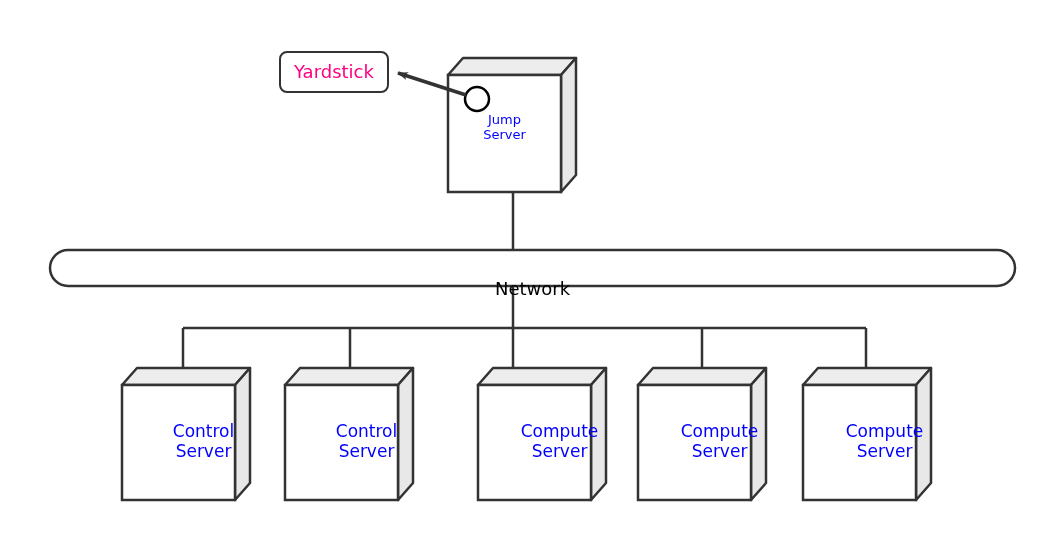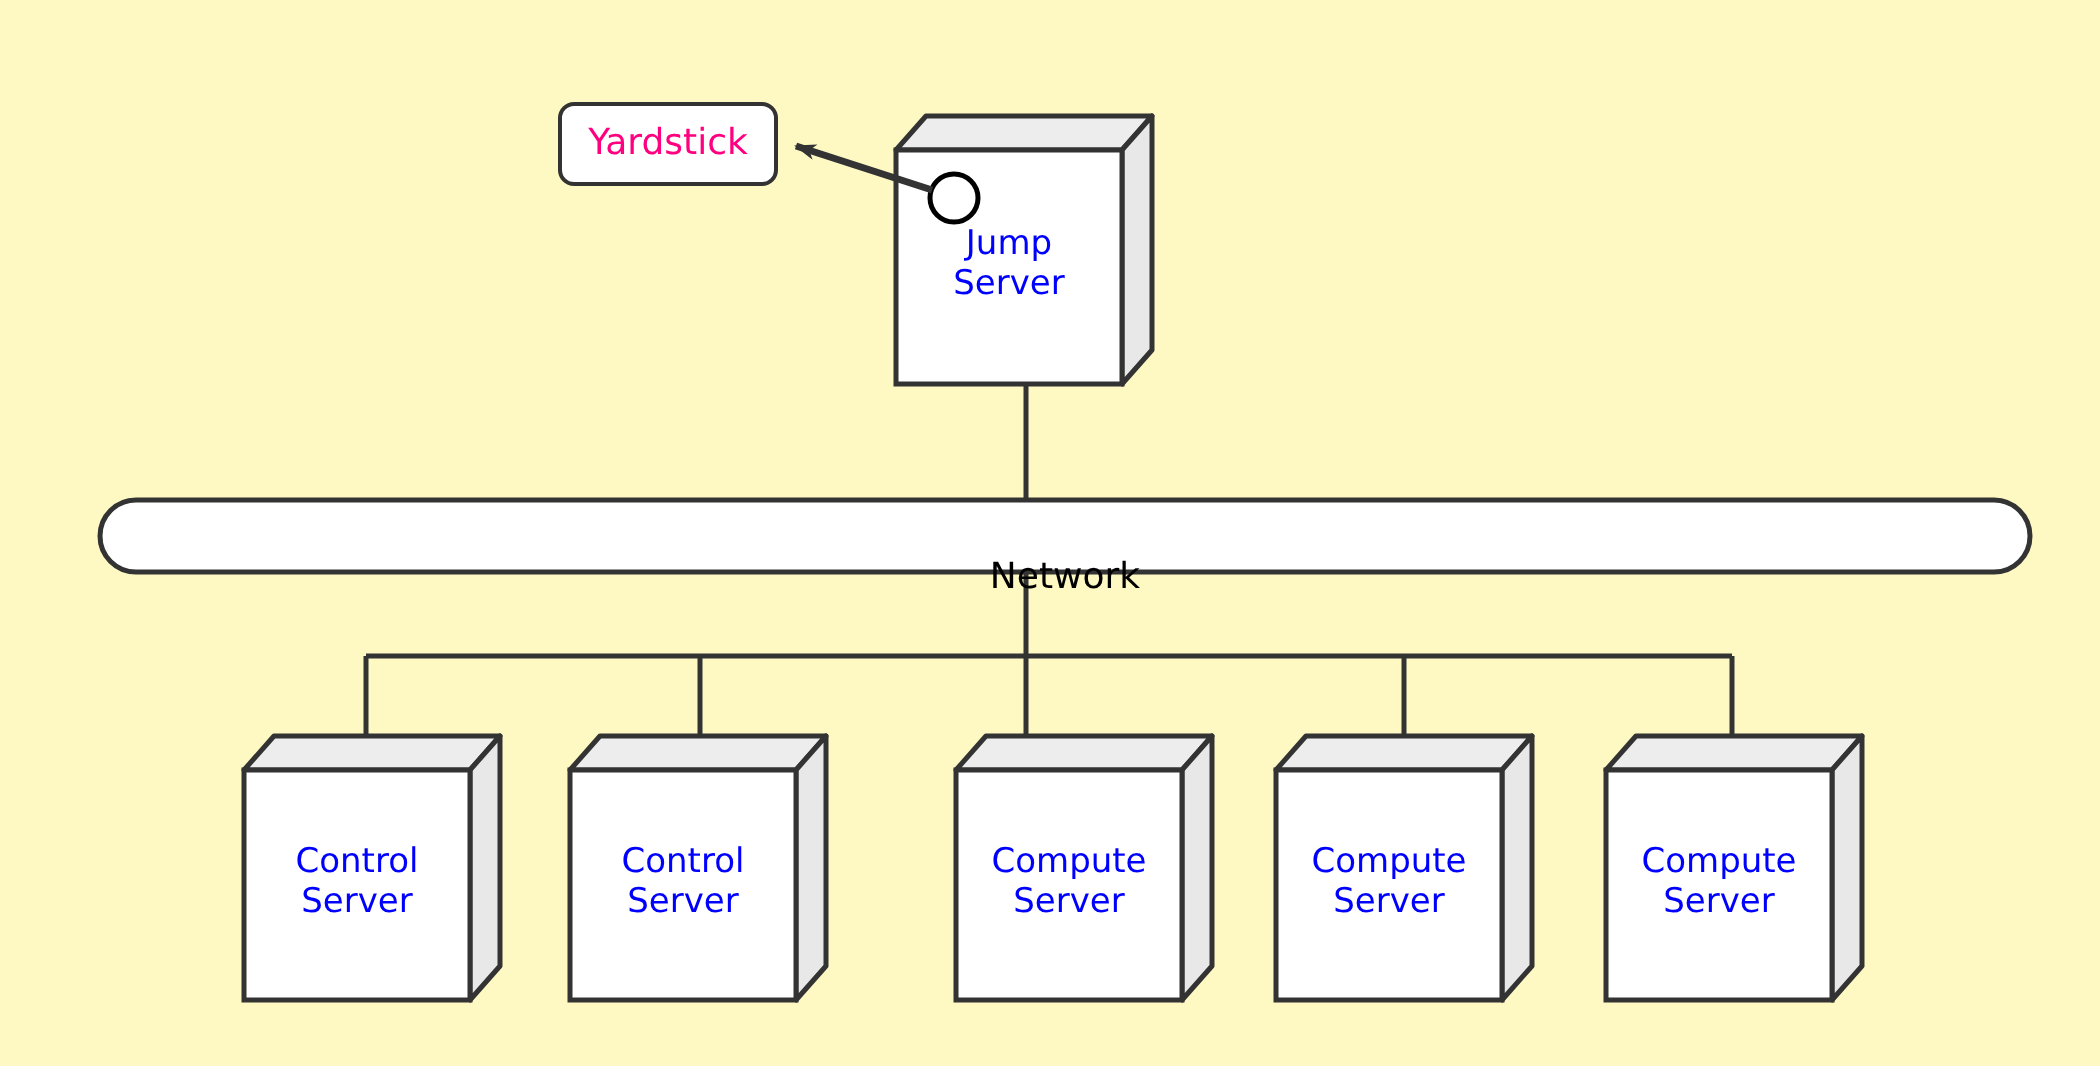--- a/index.html
+++ b/index.html
@@ -10,44 +10,45 @@
   body {
     width: 1050px;
     height: 533px;
     overflow: hidden;
     font-family: "DejaVu Sans", sans-serif;
   }
   #diagram-root {
     position: relative;
     width: 1050px;
     height: 533px;
-    background: #fef9c3;
+    background: #ffffff;
   }
   #diagram-svg {
     position: absolute;
     left: 0;
     top: 0;
     width: 1050px;
     height: 533px;
   }
   .node-label {
     position: absolute;
     text-align: center;
     line-height: 1.18;
     pointer-events: none;
     white-space: pre;
   }
   .server-label {
     color: #0000ff;
     font-size: 17px;
     font-family: "DejaVu Sans", sans-serif;
+    margin-left: 25px;
   }
   .jump-label {
     color: #0000ff;
-    font-size: 17px;
+    font-size: 13px;
     font-family: "DejaVu Sans", sans-serif;
   }
   .yardstick-label {
     color: #ff0080;
     font-size: 18px;
     font-family: "DejaVu Sans", sans-serif;
   }
   .network-label {
     color: #000000;
     font-size: 18px;

